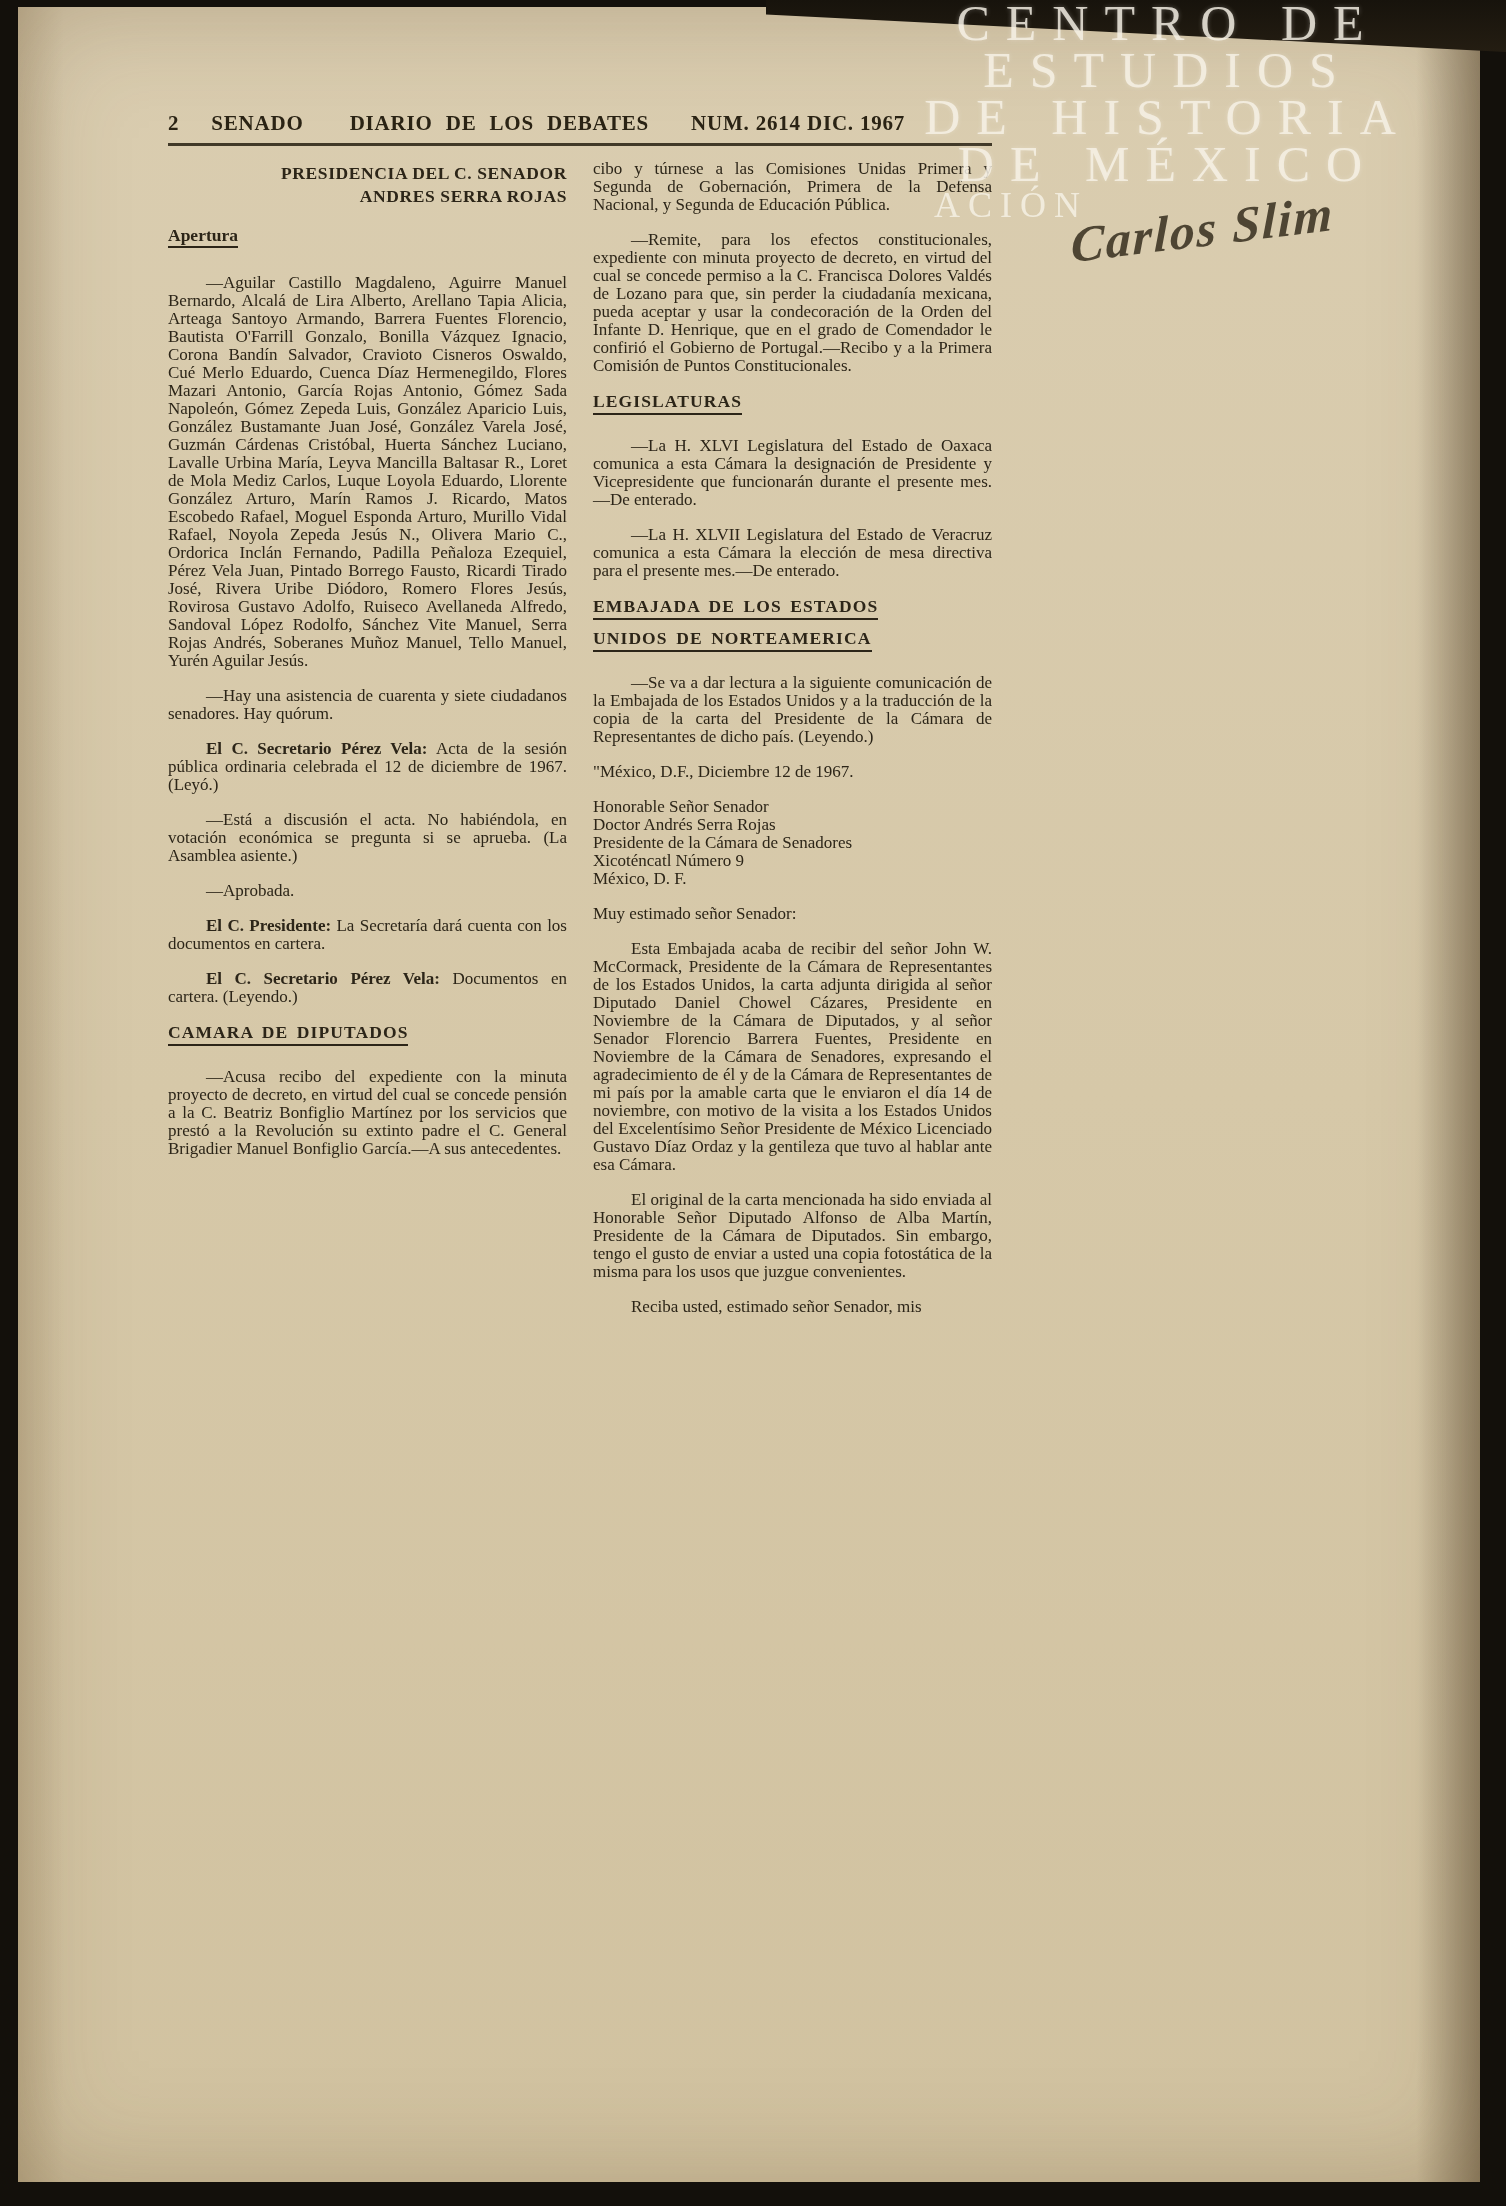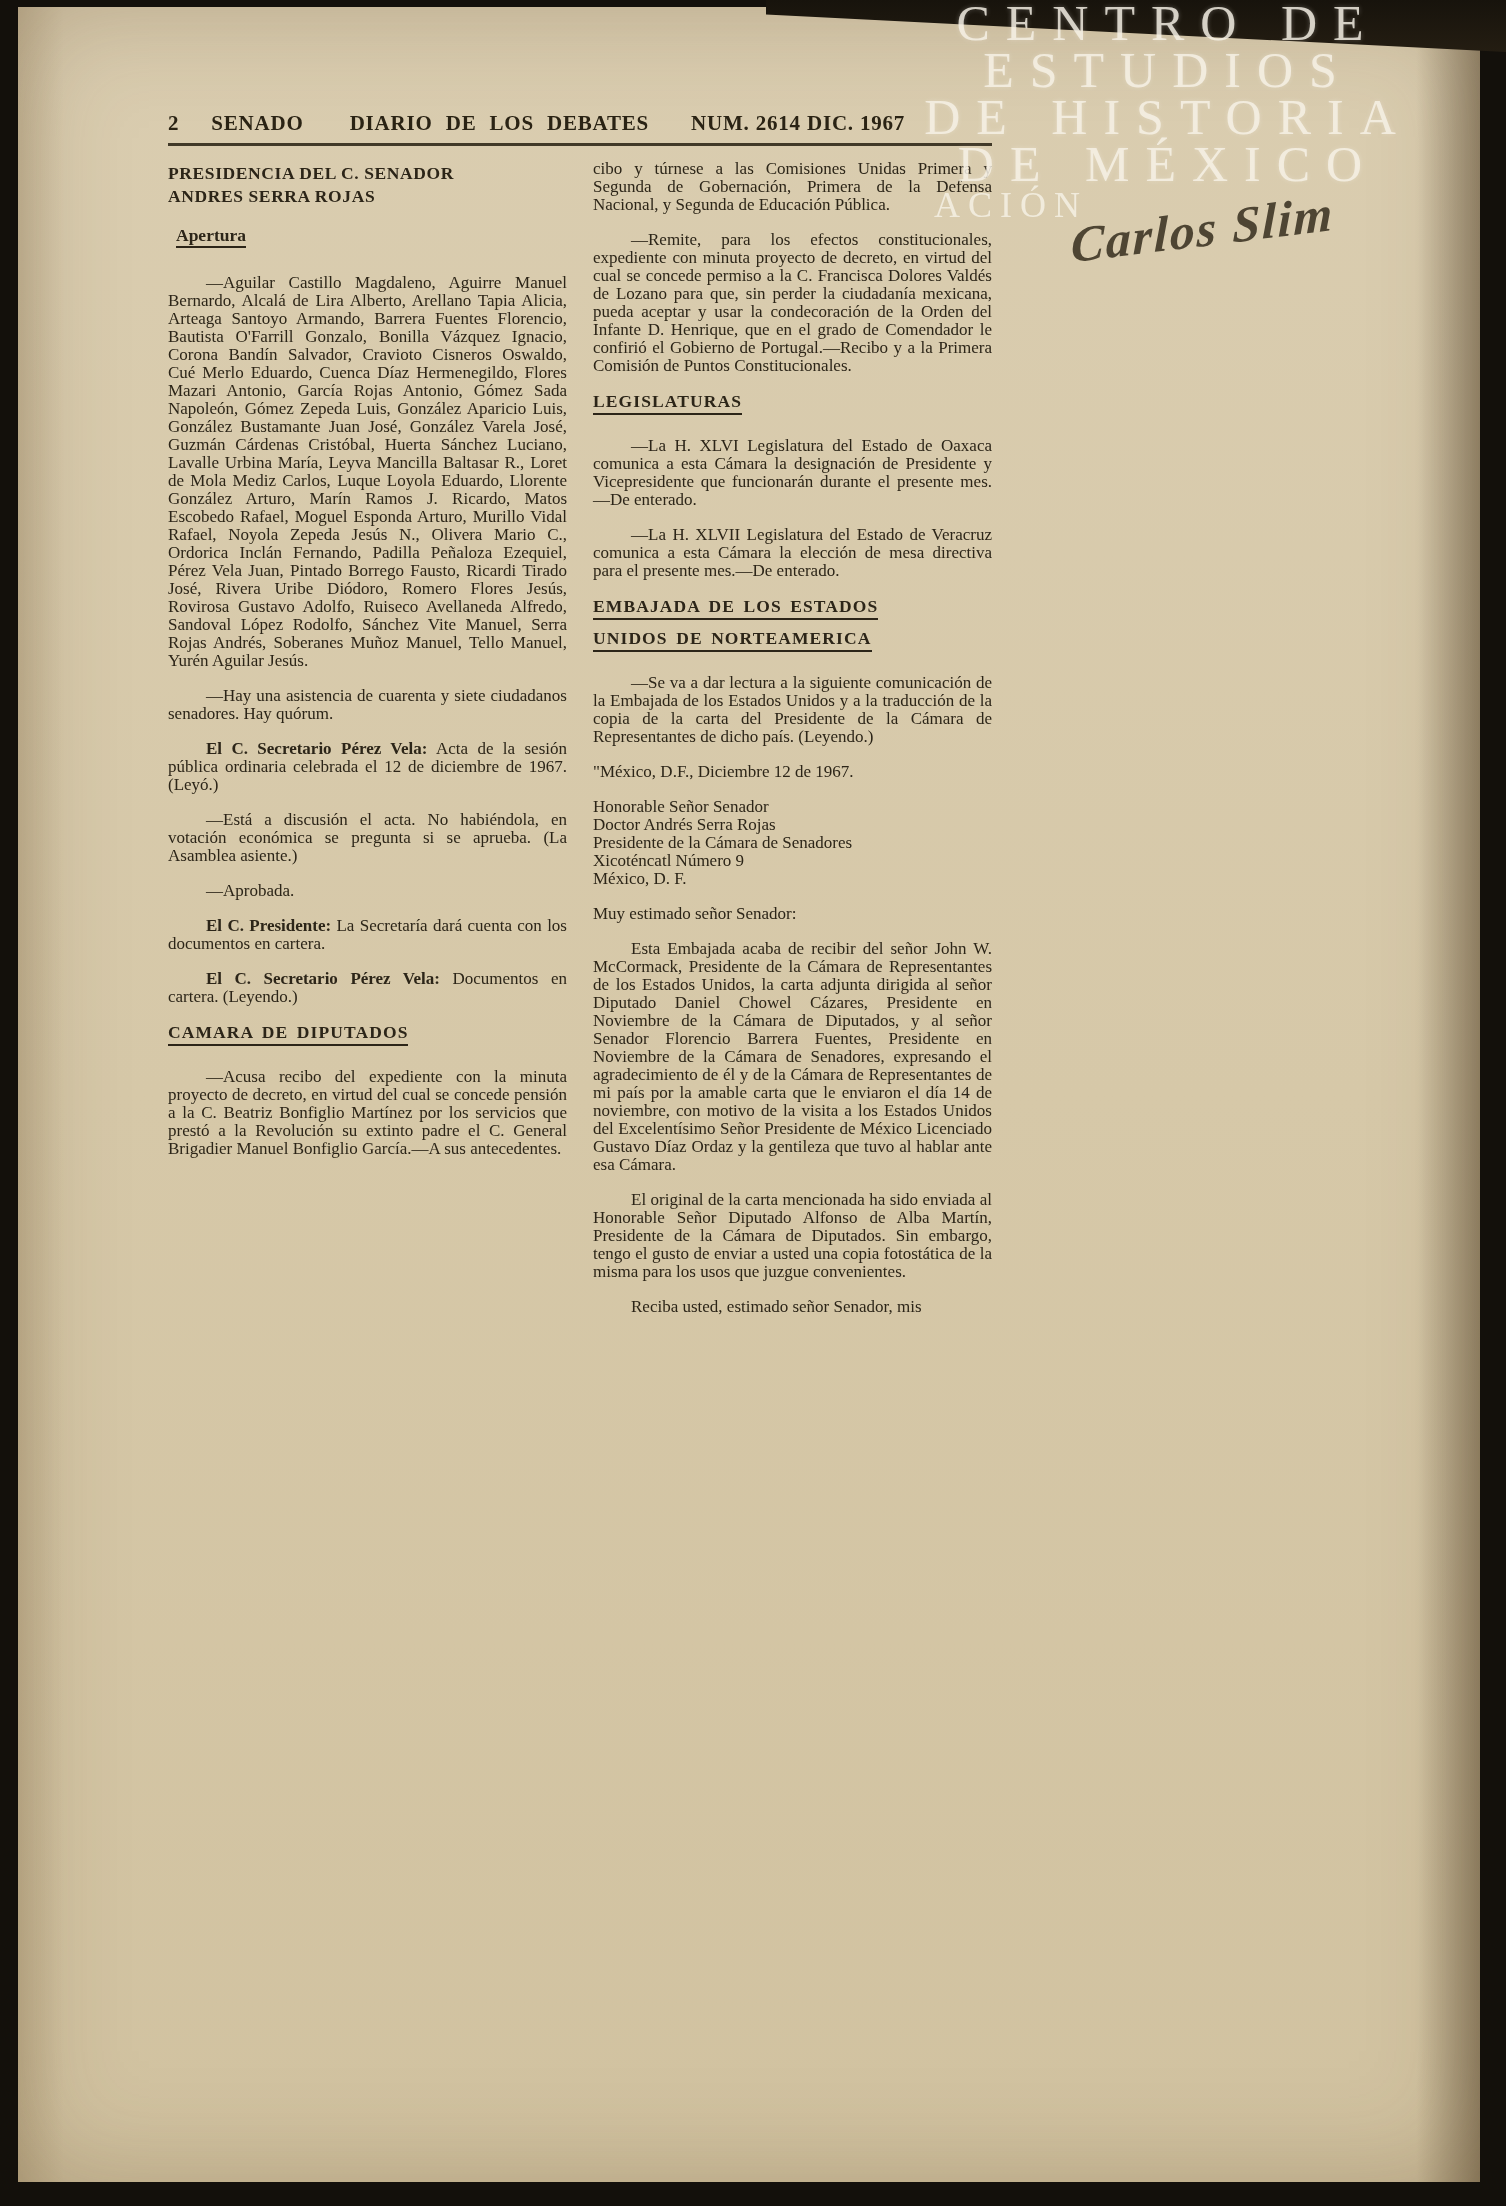--- a/index.html
+++ b/index.html
@@ -32,23 +32,23 @@
   .mh-date    { }
 
   .rule { height:3px; background:#30291a; margin-top:7px; opacity:0.9; }
 
   .cols { display:flex; gap:26px; margin-top:14px; }
   .col { width:399px; font-size:17px; line-height:18px; text-align:justify; color:#2c2518; }
 
   .col p { margin:0 0 17px 0; }
   p.ind { text-indent:38px; }
 
-  .col-title { text-align:left; font-weight:bold; font-size:17.5px; line-height:23px; letter-spacing:0.6px; margin:2px 0 18px 0; }
+  .col-title { text-align:right; font-weight:bold; font-size:17.5px; line-height:23px; letter-spacing:0.6px; margin:2px 0 18px 0; }
 
-  .subhead { margin:0 0 26px 8px; font-weight:bold; font-size:17.5px; }
+  .subhead { margin:0 0 26px 0; font-weight:bold; font-size:17.5px; }
   .subhead .ul { display:inline-block; border-bottom:2.5px solid #2c2518; padding-bottom:2px; }
 
   .sechead { margin:6px 0 22px 0; font-weight:bold; font-size:17.5px; letter-spacing:1.1px; word-spacing:3px; }
   .sechead .ul { display:inline-block; border-bottom:2.5px solid #2c2518; padding-bottom:3px; }
   .sechead .line2 { margin-top:9px; }
 
   .lead { font-weight:bold; }
 
   .dateline { margin-left:86px; text-indent:0; text-align:left; }
   .addr-block { margin:0 0 17px 0; }

